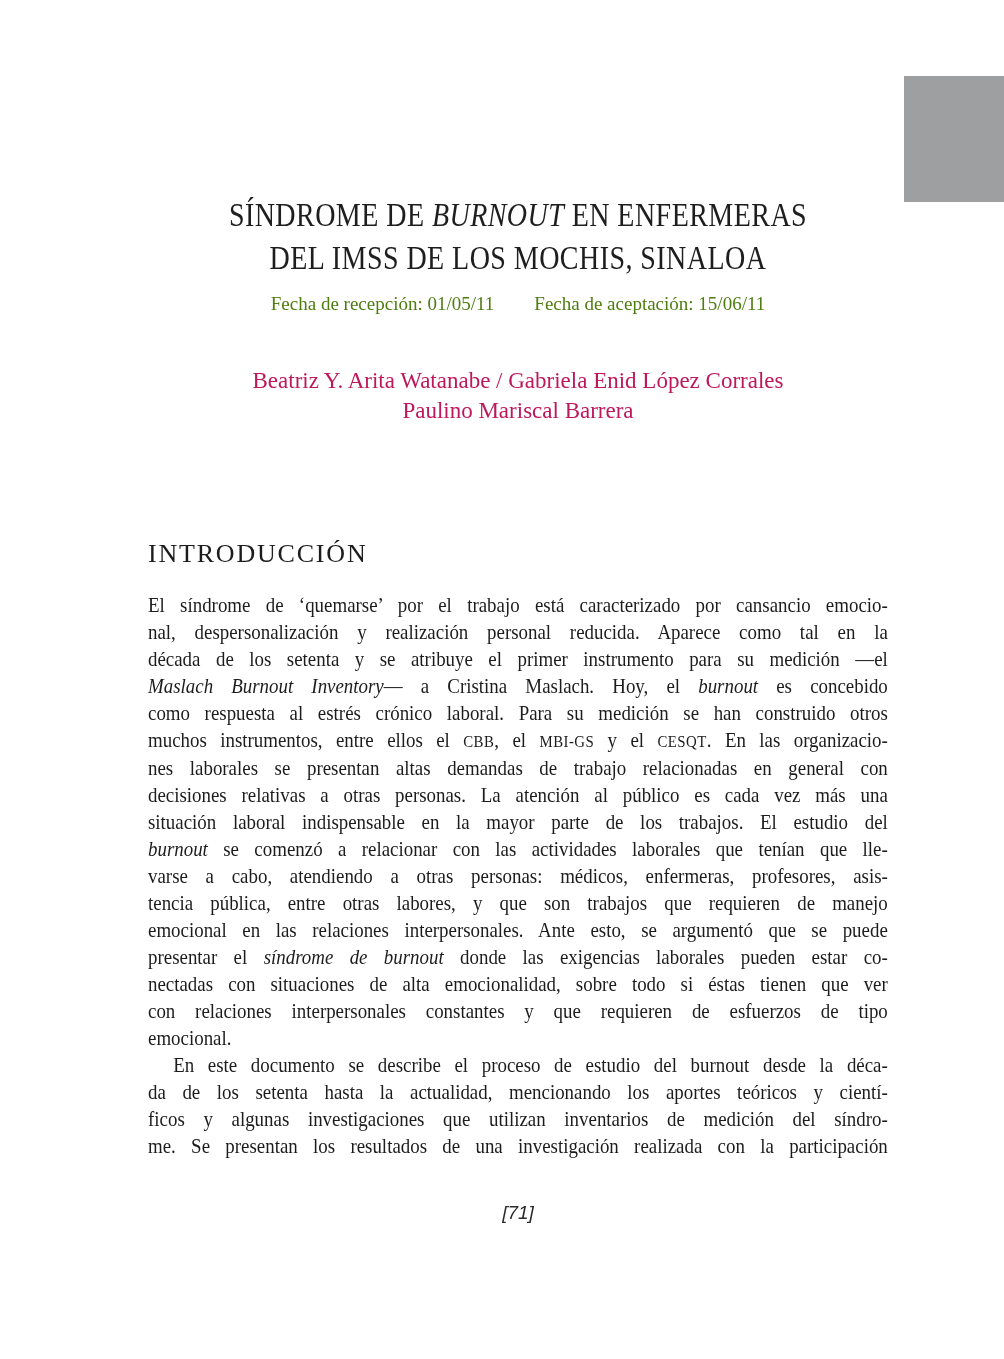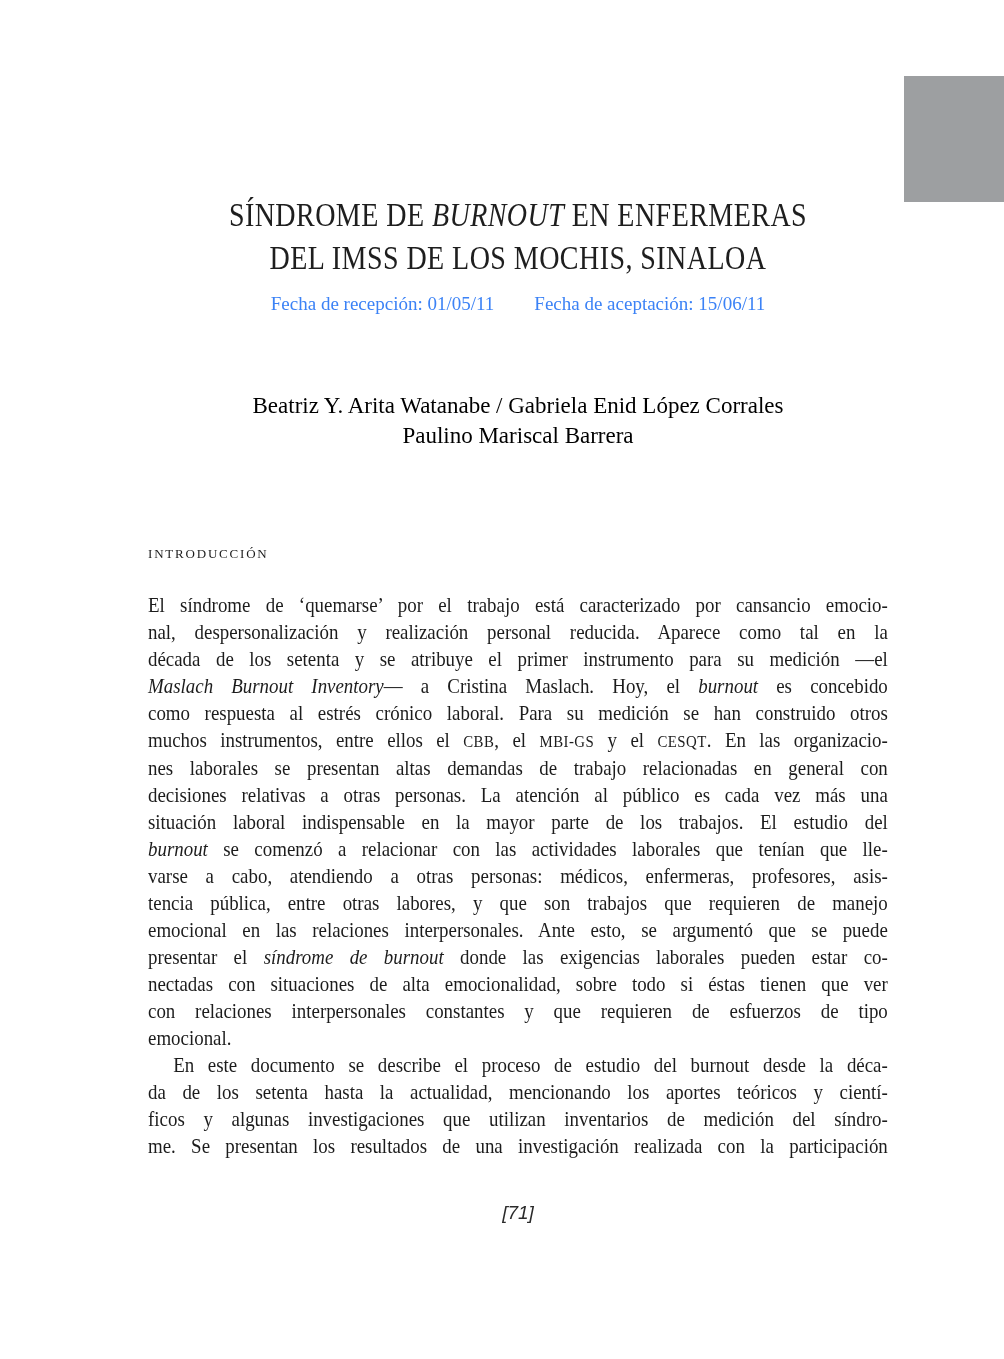--- a/index.html
+++ b/index.html
@@ -37,41 +37,40 @@
   .title .tline { display: block; }
   .title i { font-style: italic; }
 
   .dates {
     position: absolute;
     left: 148px; top: 292px;
     width: 740px;
     text-align: center;
     font-size: 19px;
     line-height: 23px;
-    color: #3b82f6;
+    color: #4d7c0f;
   }
   .dates .date-item + .date-item { margin-left: 40px; }
 
   .authors {
     position: absolute;
     left: 148px; top: 366px;
     width: 740px;
     text-align: center;
     font-size: 23px;
     line-height: 30px;
-    color: #000000;
-    margin-top: 25px;
+    color: #be185d;
   }
 
   .section-heading {
     position: absolute;
     left: 148px; top: 542px;
     margin: 0;
     font-weight: normal;
-    font-size: 13px;
+    font-size: 26px;
     line-height: 23px;
     letter-spacing: 1.8px;
     color: #1c1c1c;
   }
 
   .bodytext {
     position: absolute;
     left: 148px; top: 592px;
     width: 822px;
     font-size: 21px;

